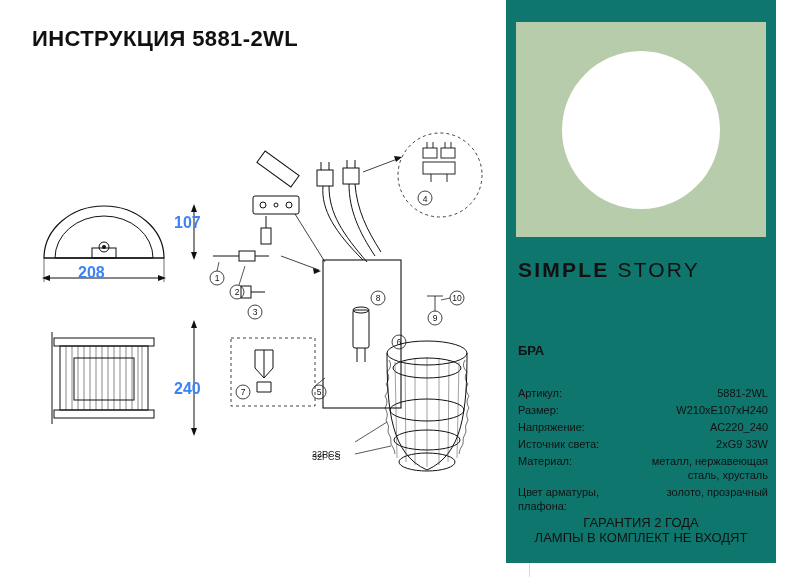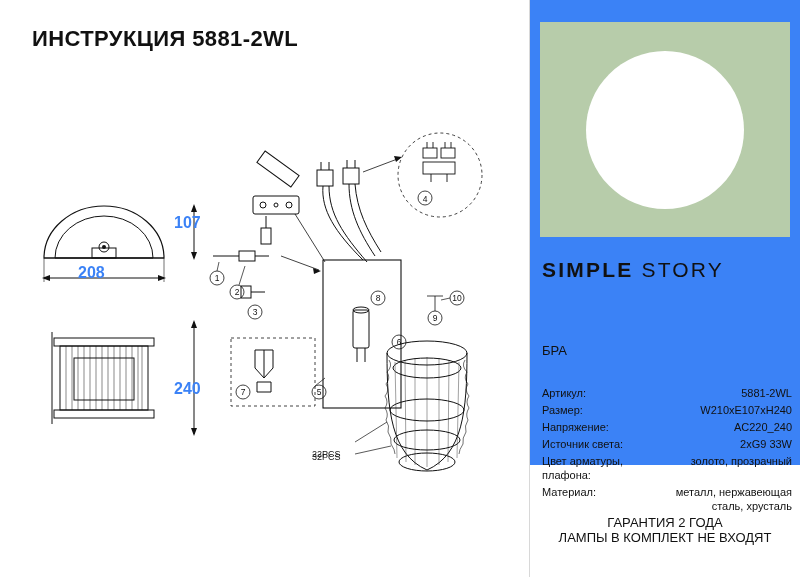--- a/index.html
+++ b/index.html
@@ -36,23 +36,23 @@
   
   #divider {
     position: absolute;
     left: 529px; top: 0;
     width: 1px; height: 577px;
     background: #d8d8d8;
   }
   
   #right-panel {
     position: absolute;
-    left: 530px; top: 0;
-    width: 270px; height: 465px;
-    background: #3b82f6;
+    left: 506px; top: 0;
+    width: 270px; height: 563px;
+    background: #0f766e;
   }
   #logo-box {
     position: absolute;
     left: 10px; top: 22px;
     width: 250px; height: 215px;
     background: #b7ccaa;
   }
   #logo-circle {
     position: absolute;
     left: 50%; top: 50%;
@@ -68,21 +68,21 @@
     letter-spacing: 2.2px;
     color: #111;
     white-space: nowrap;
   }
   #brand .brand-bold { font-weight: bold; }
   #brand .brand-light { font-weight: normal; }
   #product-type {
     position: absolute;
     left: 12px; top: 343px;
     font-size: 13px;
-    font-weight: normal;
+    font-weight: bold;
     color: #111;
   }
   #specs {
     position: absolute;
     left: 12px; top: 386px;
     width: 250px;
     font-size: 11px;
     color: #111;
   }
   .spec-row {
@@ -352,26 +352,26 @@
       </div>
       <div class="spec-row">
         <div class="spec-label">Напряжение:</div>
         <div class="spec-value">AC220_240</div>
       </div>
       <div class="spec-row">
         <div class="spec-label">Источник света:</div>
         <div class="spec-value">2xG9 33W</div>
       </div>
       <div class="spec-row">
+        <div class="spec-label">Материал:</div>
+        <div class="spec-value">металл, нержавеющая сталь, хрусталь</div>
+      </div>
+      <div class="spec-row">
         <div class="spec-label">Цвет арматуры, плафона:</div>
         <div class="spec-value">золото, прозрачный</div>
-      </div>
-      <div class="spec-row">
-        <div class="spec-label">Материал:</div>
-        <div class="spec-value">металл, нержавеющая сталь, хрусталь</div>
       </div>
     </div>
 
     <div id="footer">
       <div>ГАРАНТИЯ 2 ГОДА</div>
       <div>ЛАМПЫ В КОМПЛЕКТ НЕ ВХОДЯТ</div>
     </div>
   </div>
 </div>
 

